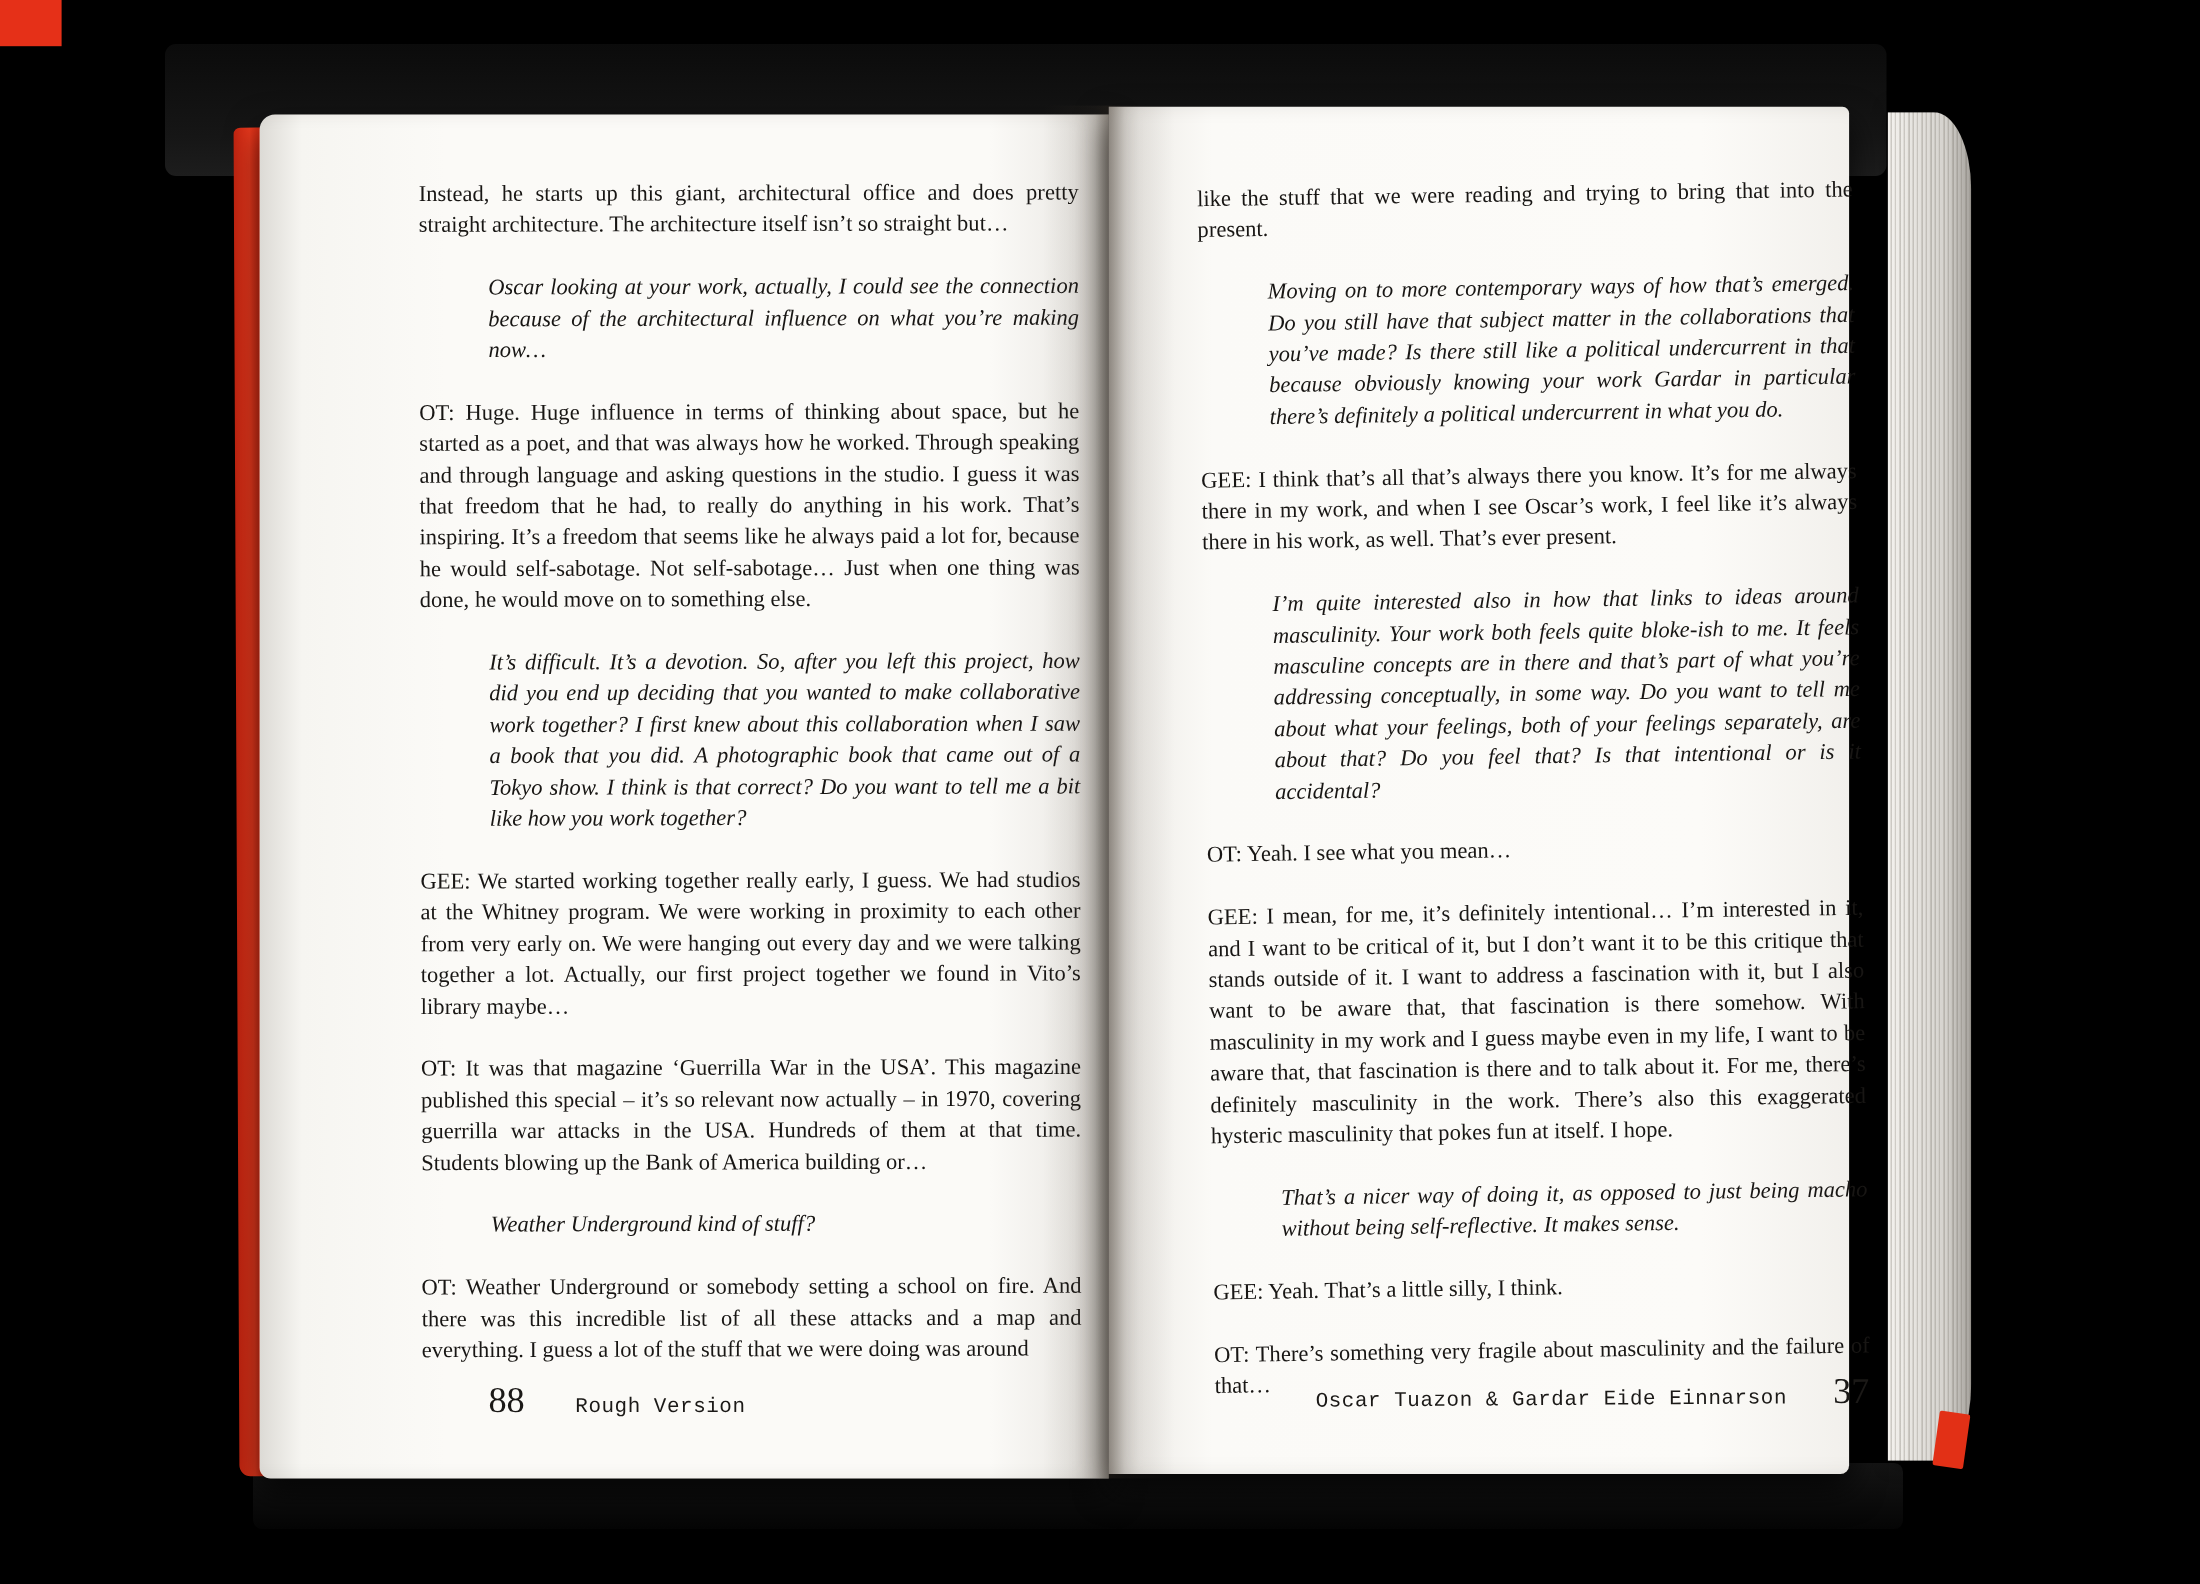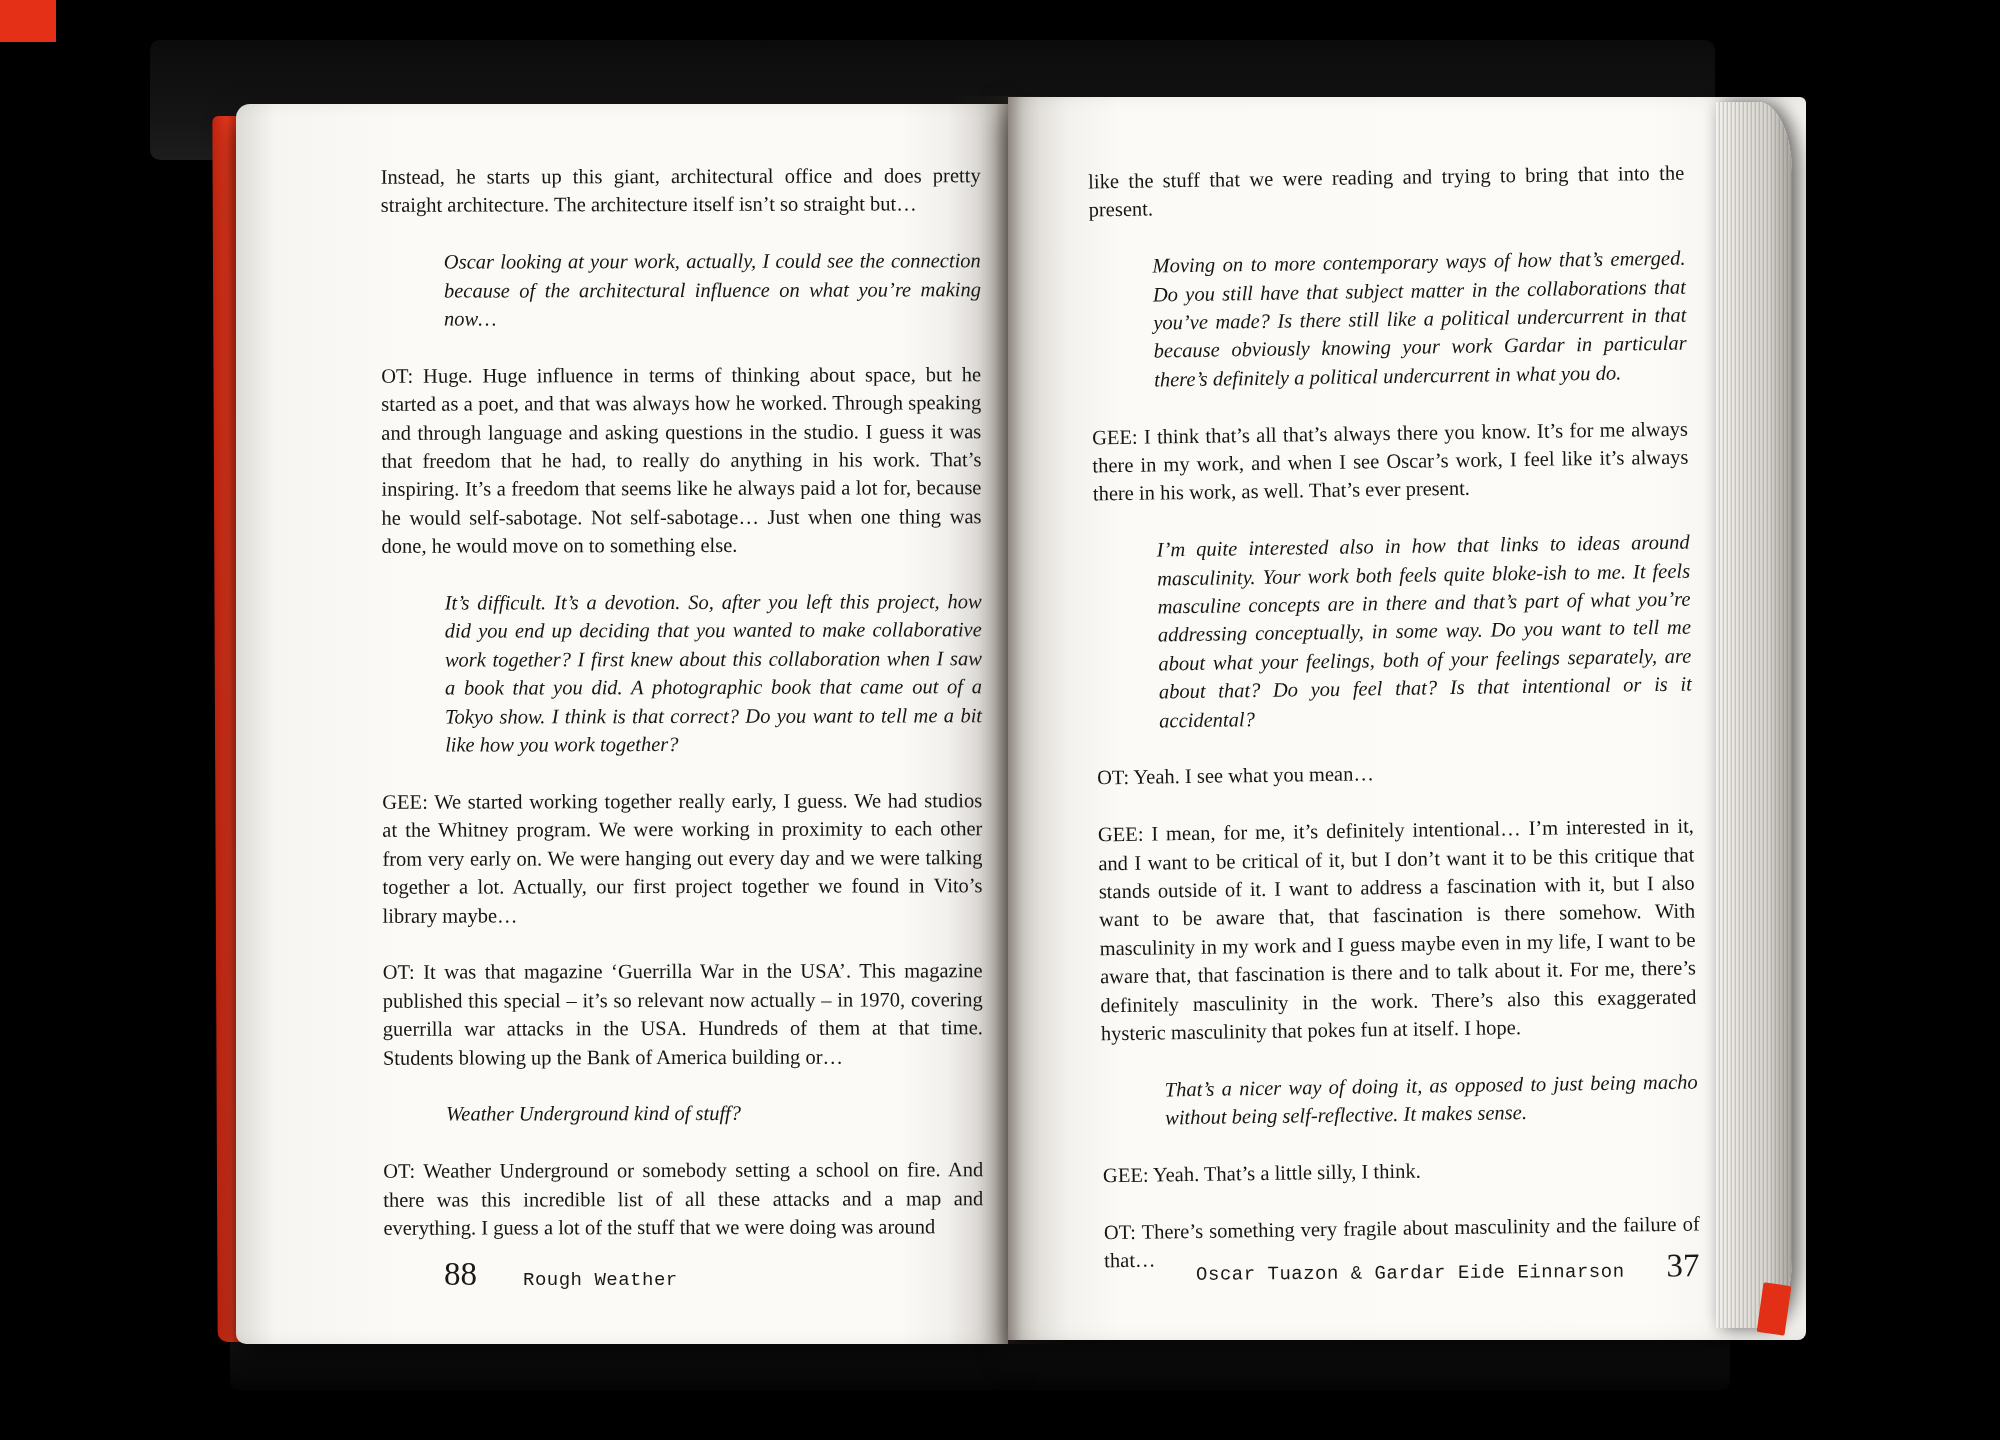--- a/index.html
+++ b/index.html
@@ -56,21 +56,21 @@
   }
   .page-left {
     left: 236px; top: 104px;
     width: 772px; height: 1240px;
     background: linear-gradient(90deg, #dcdad5 0%, #f6f5f1 5%, #fbfaf7 22%, #fbfaf7 86%, #eceae6 96%, #ddd9d3 100%);
     border-radius: 14px 0 0 10px;
     box-shadow: inset -18px 0 28px -18px rgba(60,50,40,0.45), 0 14px 30px rgba(0,0,0,0.7);
   }
   .page-right {
     left: 1008px; top: 97px;
-    width: 798px; height: 1243px;
+    width: 673px; height: 1243px;
     background: linear-gradient(90deg, #d9d6d1 0%, #efede9 4%, #fbfaf7 14%, #fcfbf8 80%, #f2f0ec 100%);
     border-radius: 0 6px 8px 0;
     box-shadow: inset 16px 0 26px -16px rgba(60,50,40,0.5), 0 14px 30px rgba(0,0,0,0.7);
   }
 
   
   .gutter {
     position: absolute; left: 948px; top: 96px;
     width: 120px; height: 1248px;
     background: linear-gradient(90deg,
@@ -147,21 +147,21 @@
       <p class="body">Instead, he starts up this giant, architectural office and does pretty straight architecture. The architecture itself isn’t so straight but…</p>
       <p class="question">Oscar looking at your work, actually, I could see the connection because of the architectural influence on what you’re making now…</p>
       <p class="body">OT: Huge. Huge influence in terms of thinking about space, but he started as a poet, and that was always how he worked. Through speaking and through language and asking questions in the studio. I guess it was that freedom that he had, to really do anything in his work. That’s inspiring. It’s a freedom that seems like he always paid a lot for, because he would self-sabotage. Not self-sabotage… Just when one thing was done, he would move on to something else.</p>
       <p class="question">It’s difficult. It’s a devotion. So, after you left this project, how did you end up deciding that you wanted to make collaborative work together? I first knew about this collaboration when I saw a book that you did. A photographic book that came out of a Tokyo show. I think is that correct? Do you want to tell me a bit like how you work together?</p>
       <p class="body">GEE: We started working together really early, I guess. We had studios at the Whitney program. We were working in proximity to each other from very early on. We were hanging out every day and we were talking together a lot. Actually, our first project together we found in Vito’s library maybe…</p>
       <p class="body">OT: It was that magazine ‘Guerrilla War in the USA’. This magazine published this special – it’s so relevant now actually – in 1970, covering guerrilla war attacks in the USA. Hundreds of them at that time. Students blowing up the Bank of America building or…</p>
       <p class="question">Weather Underground kind of stuff?</p>
       <p class="body">OT: Weather Underground or somebody setting a school on fire. And there was this incredible list of all these attacks and a map and everything. I guess a lot of the stuff that we were doing was around</p>
     </div>
   <div class="footer footer-left">
-    <span class="pagenum">88</span><span class="running">Rough Weather</span>
+    <span class="pagenum">88</span><span class="running">Rough Version</span>
   </div>
 </div>
 
 <div class="page page-right">
   <div class="text-col text-col-right" id="right-col">
       <p class="body">like the stuff that we were reading and trying to bring that into the present.</p>
       <p class="question">Moving on to more contemporary ways of how that’s emerged. Do you still have that subject matter in the collaborations that you’ve made? Is there still like a political undercurrent in that because obviously knowing your work Gardar in particular there’s definitely a political undercurrent in what you do.</p>
       <p class="body">GEE: I think that’s all that’s always there you know. It’s for me always there in my work, and when I see Oscar’s work, I feel like it’s always there in his work, as well. That’s ever present.</p>
       <p class="question">I’m quite interested also in how that links to ideas around masculinity. Your work both feels quite bloke-ish to me. It feels masculine concepts are in there and that’s part of what you’re addressing conceptually, in some way. Do you want to tell me about what your feelings, both of your feelings separately, are about that? Do you feel that? Is that intentional or is it accidental?</p>
       <p class="body">OT: Yeah. I see what you mean…</p>

